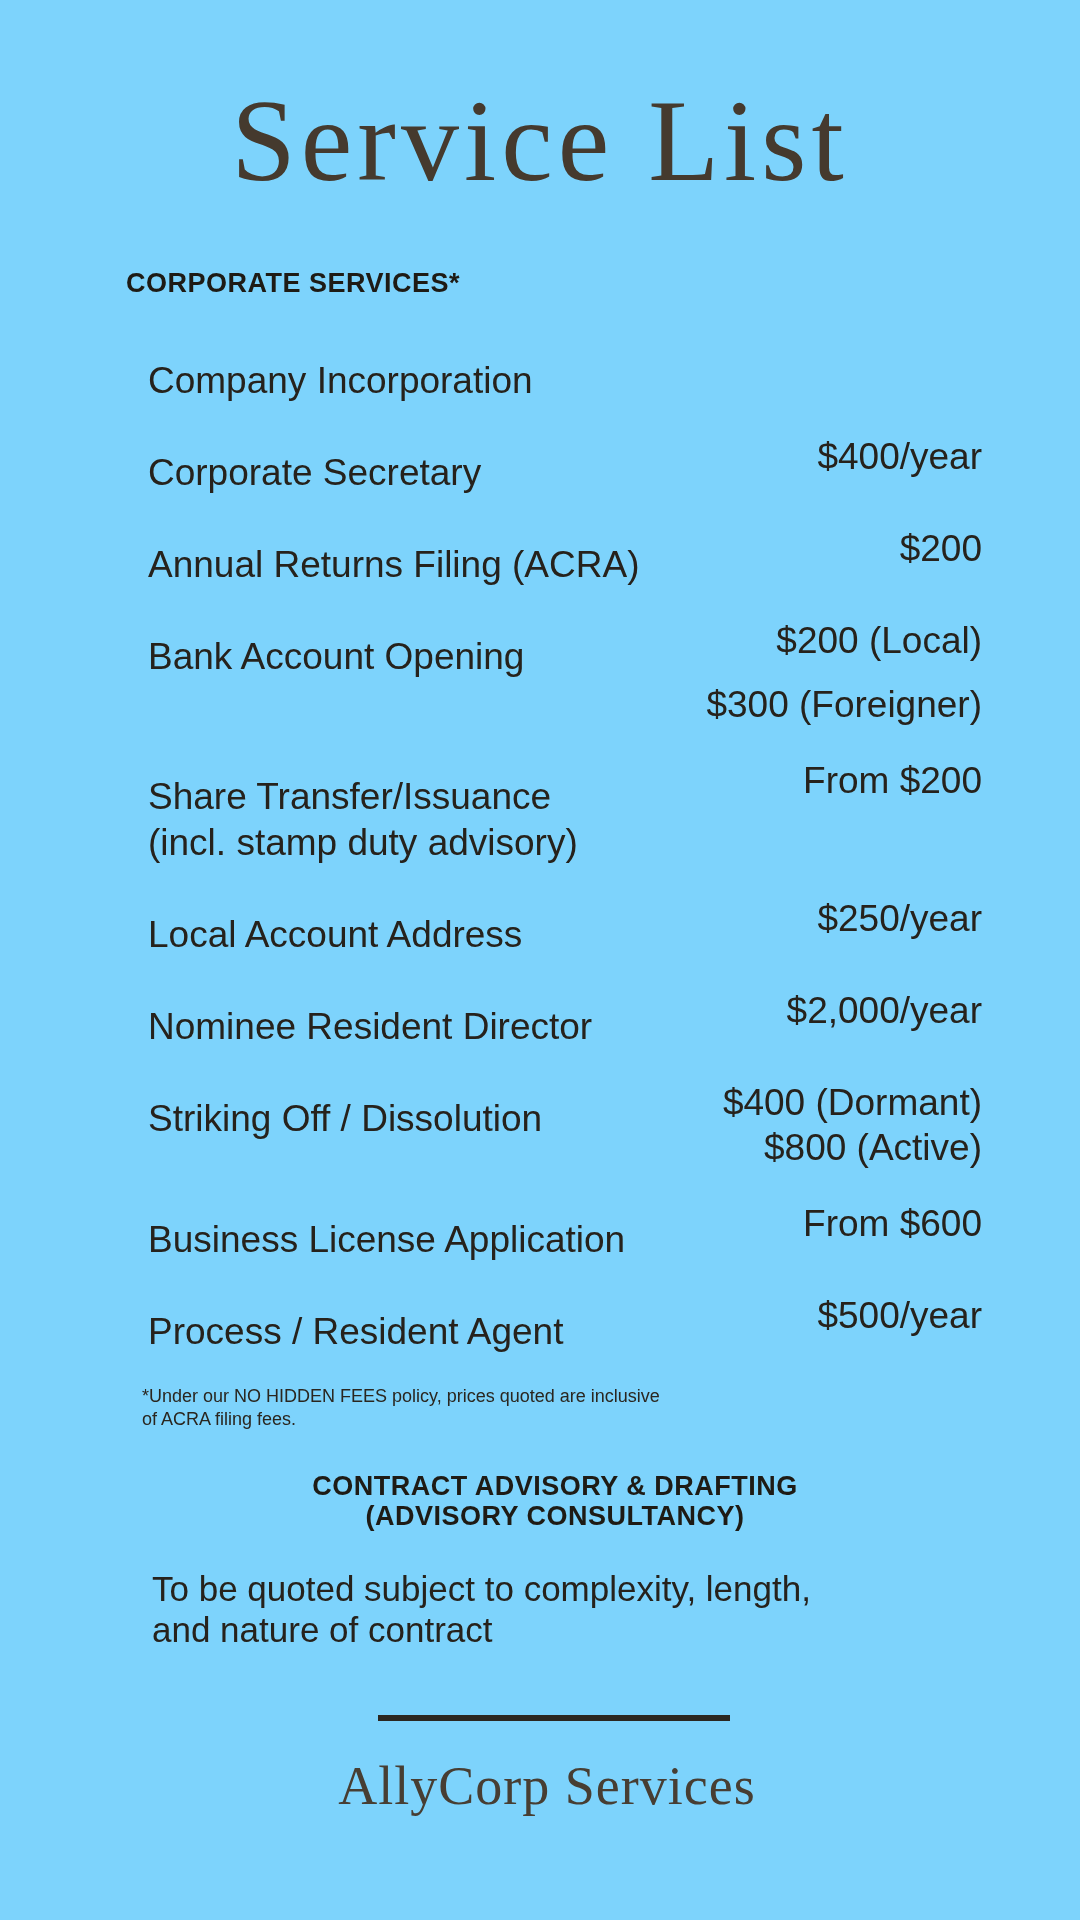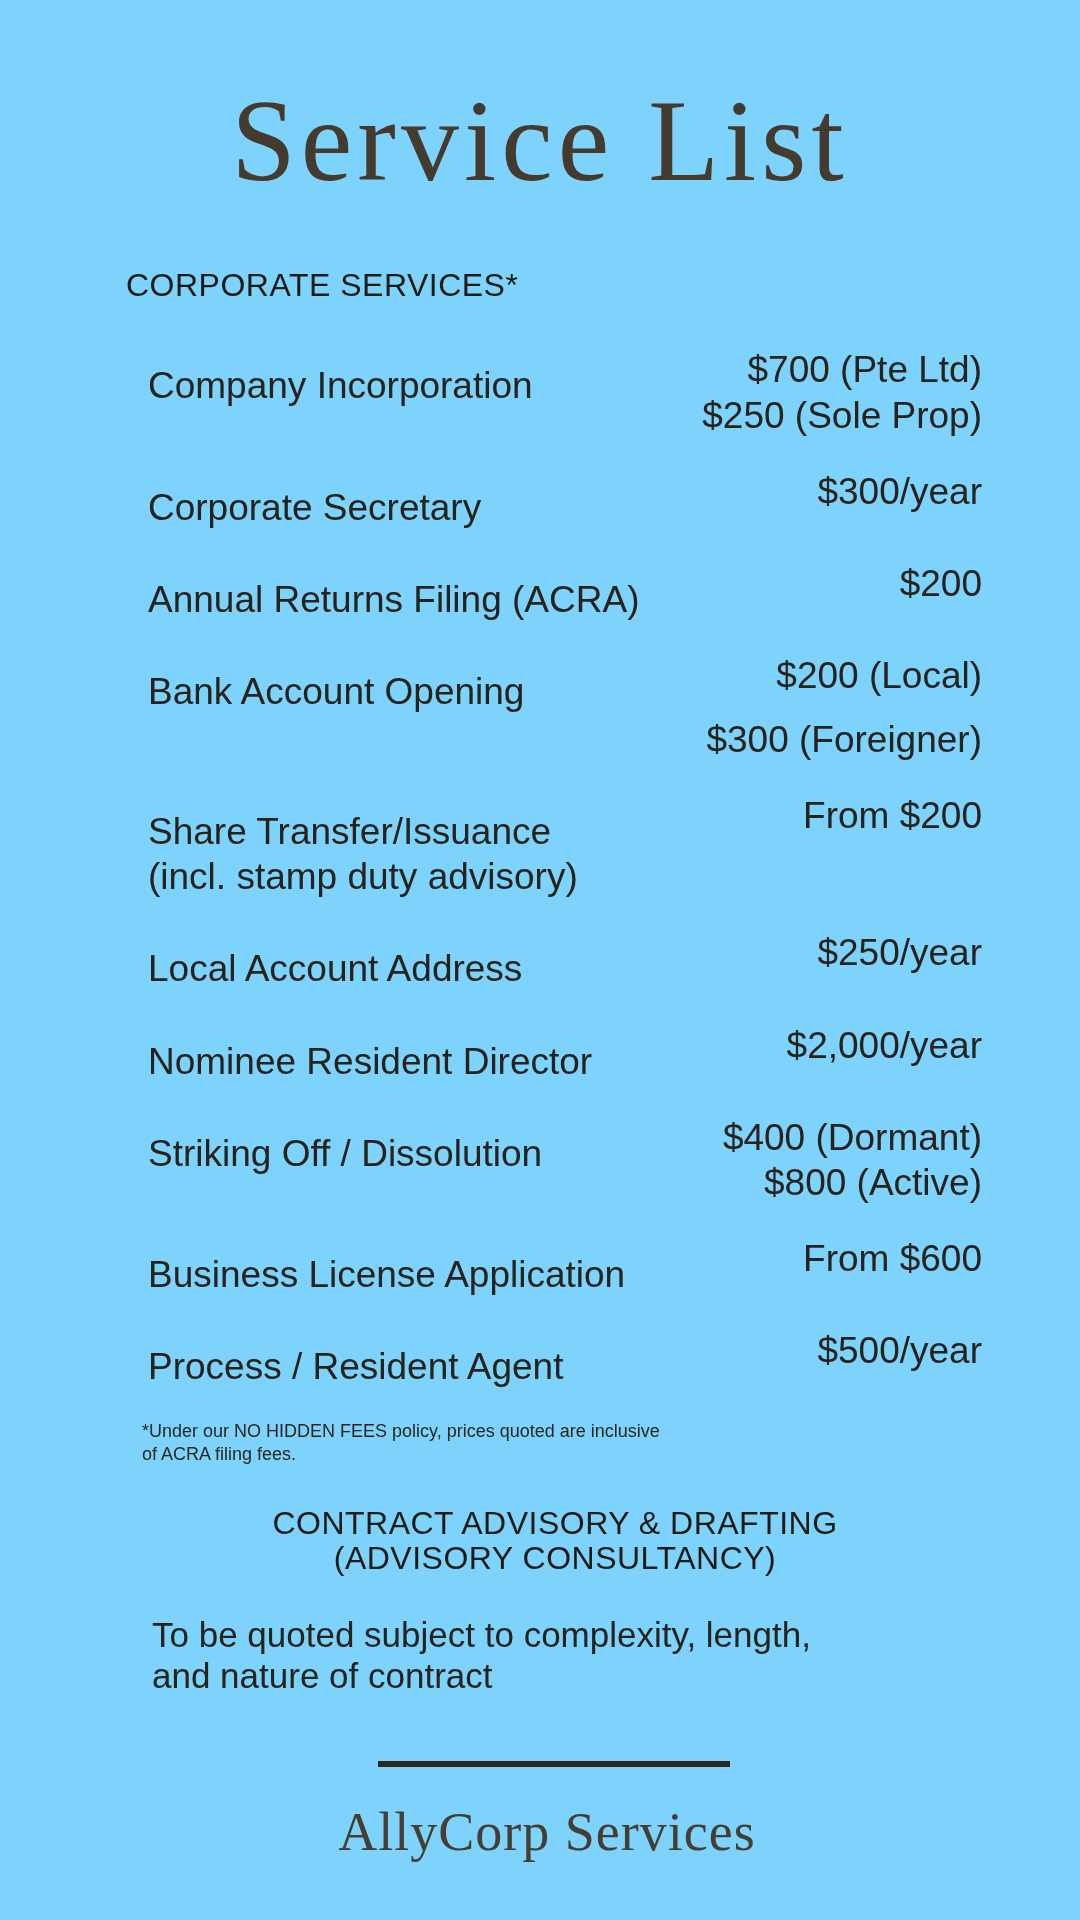--- a/index.html
+++ b/index.html
@@ -22,22 +22,22 @@
     font-weight: 400;
     font-size: 116px;
     line-height: 1.1;
     letter-spacing: 5px;
     color: #453A2E;
   }
   .content {
     padding: 0 98px 0 126px;
   }
   .section-heading {
-    font-size: 32px;
-    font-weight: 400;
+    font-size: 27px;
+    font-weight: 700;
     letter-spacing: 0.5px;
     color: #1E1B15;
     line-height: 1.12;
   }
   .heading-1 { margin-top: 62px; }
   .rows { margin: 44px 0 0 22px; }
   .service-row {
     display: flex;
     justify-content: space-between;
     align-items: flex-start;
@@ -91,32 +91,28 @@
 
     <div class="section-heading heading-1">CORPORATE SERVICES*</div>
 
     <div class="rows">
 
       <div class="service-row">
         <div class="service-label">
           <div>Company Incorporation</div>
           <div></div>
         </div>
-        <div class="service-price">
-          <div class="price-line">$700 (Pte Ltd)</div>
-          <div class="price-line">$250 (Sole Prop)</div>
-        </div>
       </div>
 
       <div class="service-row">
         <div class="service-label">
           <div>Corporate Secretary</div>
         </div>
         <div class="service-price">
-          <div class="price-line">$300/year</div>
+          <div class="price-line">$400/year</div>
         </div>
       </div>
 
       <div class="service-row">
         <div class="service-label">
           <div>Annual Returns Filing (ACRA)</div>
         </div>
         <div class="service-price">
           <div class="price-line">$200</div>
         </div>

